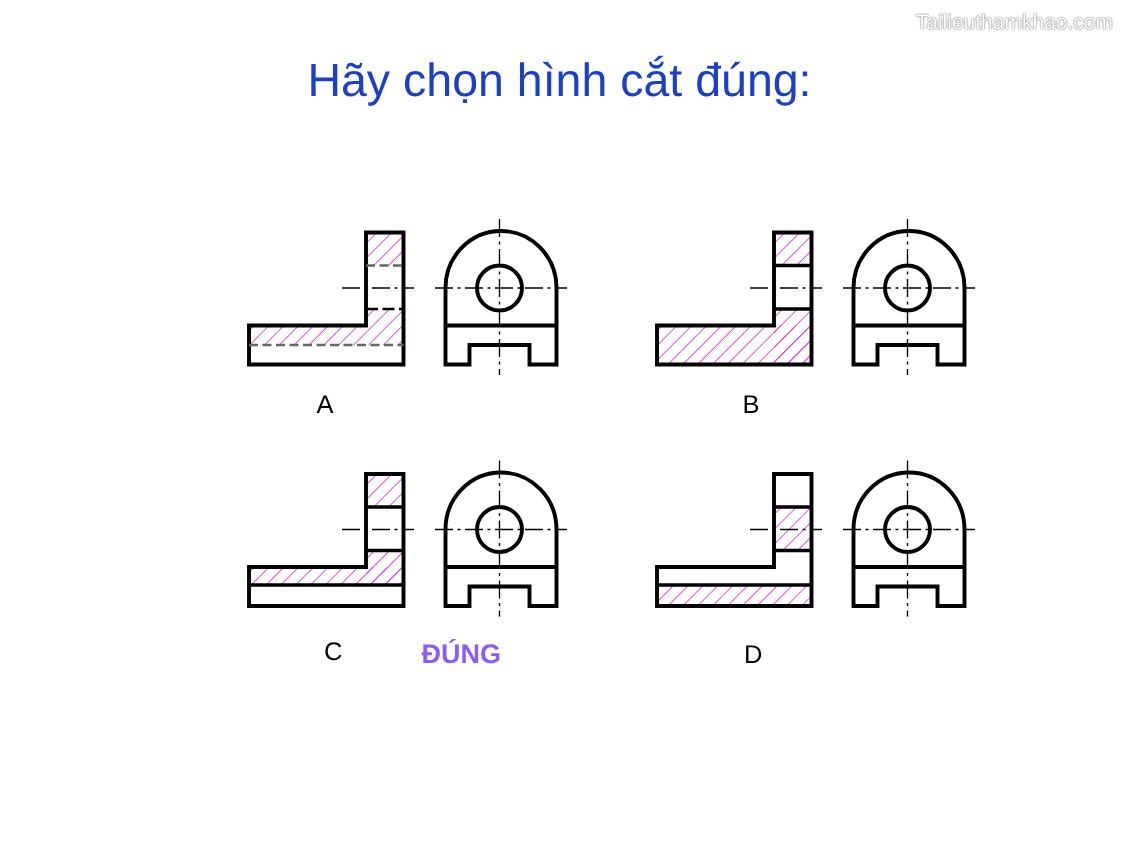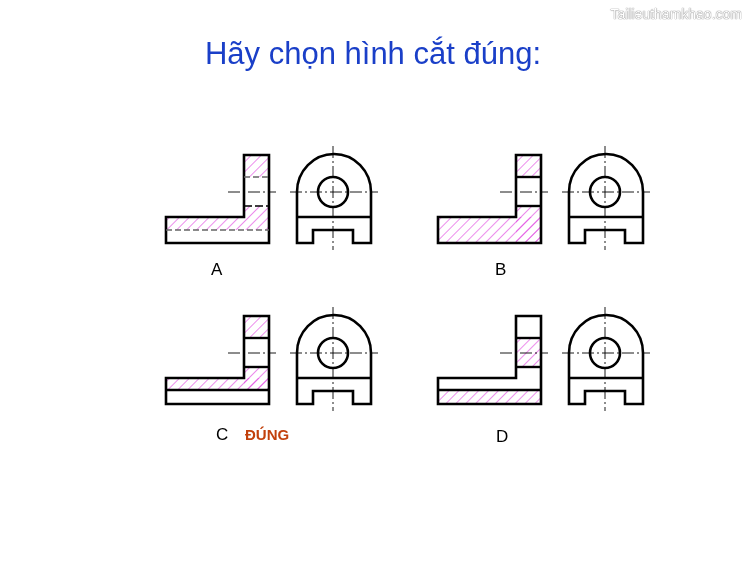--- a/index.html
+++ b/index.html
@@ -1,21 +1,21 @@
 <!DOCTYPE html>
 <html><head>
 <meta charset="utf-8">
 <style>
   html, body { margin:0; padding:0; }
   body { width:750px; height:563px; background:#ffffff; position:relative; overflow:hidden; font-family:"Liberation Sans", sans-serif; }
   .watermark { position:absolute; top:6px; right:8px; font-size:14px; color:#ffffff; text-shadow: 0 0 1px #777, 0 0 1px #777; letter-spacing:0;text-align:right; }
   .title { position:absolute; top:36px; left:0; width:746px; text-align:center; font-size:31px; color:#1a3fc8; }
   svg.drawing { position:absolute; left:0; top:0; width:750px; height:563px; }
   .label { position:absolute; font-size:17px; color:#000; }
-  .answer { position:absolute; font-size:15px; font-weight:bold; color:#c2410c; }
+  .answer { position:absolute; font-size:18px; font-weight:bold; color:#8b5cf6;margin-left:36px; }
 </style>
 </head>
 <body>
 
 <div class="watermark">Tailieuthamkhao.com</div>
 <div class="title">Hãy chọn hình cắt đúng:</div>
 
 <svg class="drawing" viewBox="0 0 750 563">
   <defs>
     <pattern id="hatch" patternUnits="userSpaceOnUse" width="7" height="7" patternTransform="rotate(45)">

